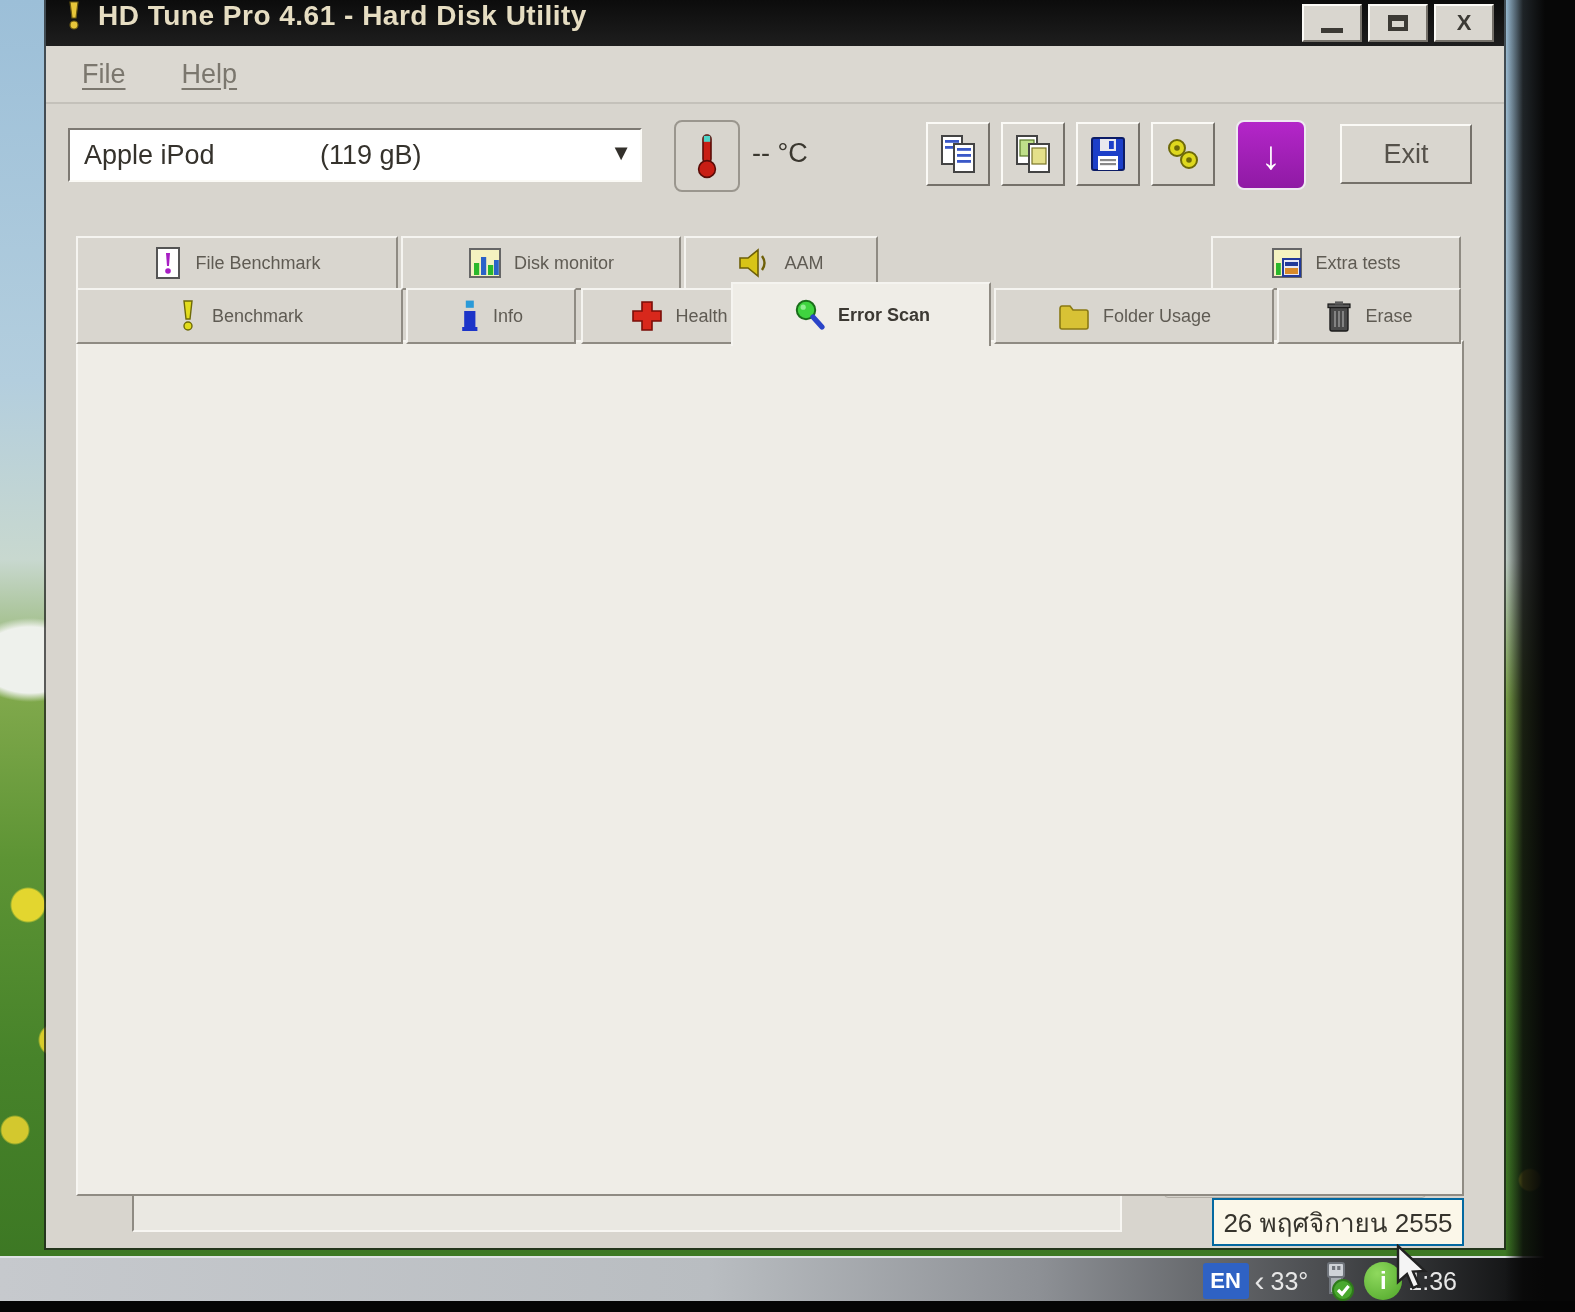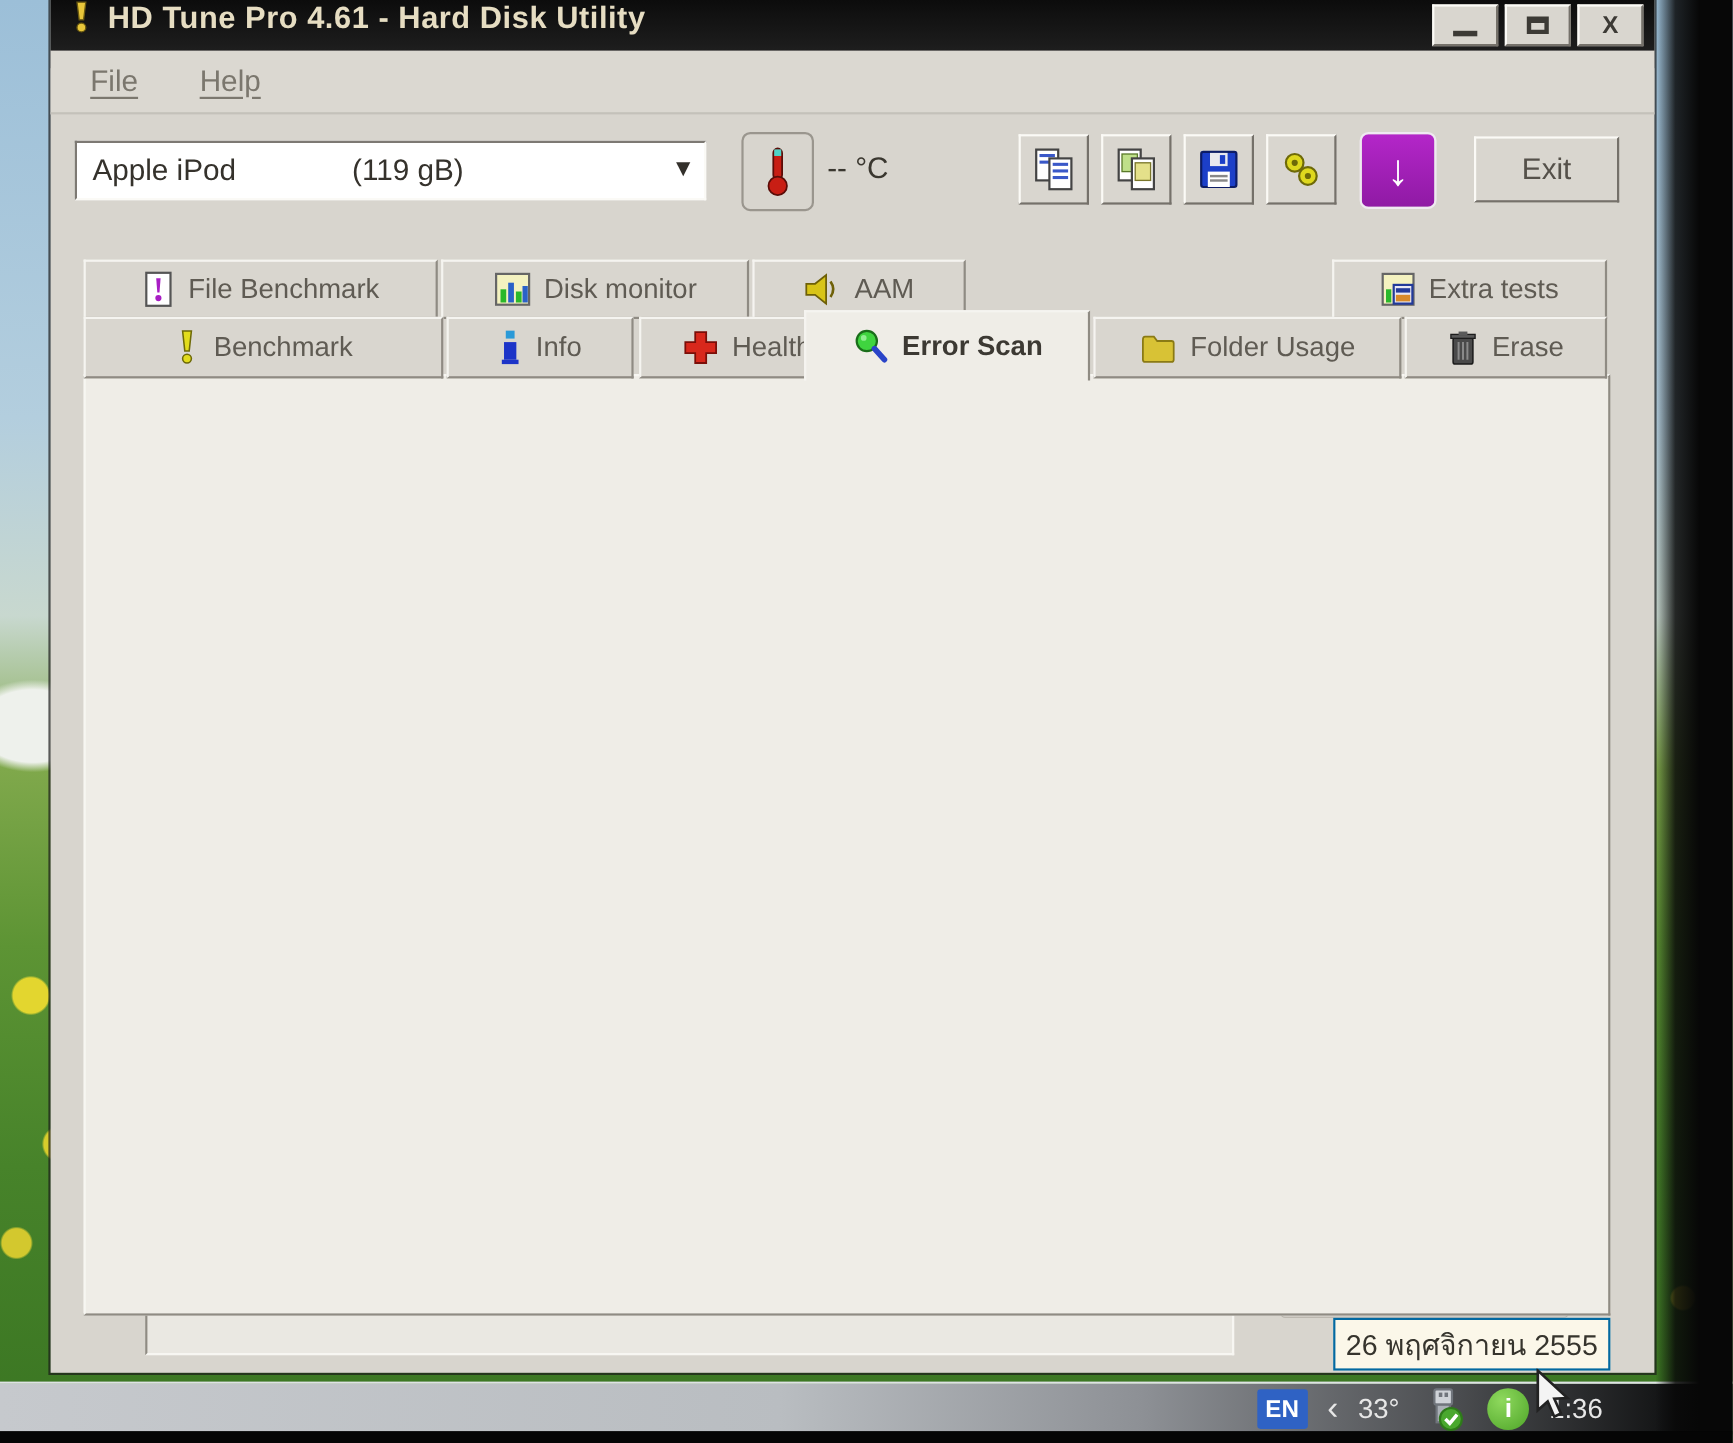--- a/index.html
+++ b/index.html
@@ -50,21 +50,21 @@
   .temp-text{position:absolute;left:706px;top:138px;font-size:27px;color:#3a372f;}
   .toolbtn{position:absolute;top:122px;width:64px;height:64px;display:flex;align-items:center;justify-content:center;}
   .dl-btn{position:absolute;left:1190px;top:120px;width:66px;height:66px;border-radius:8px;
     background:linear-gradient(180deg,#b426c9,#8f1aa4);border:2px solid #efe9f1;display:flex;
     align-items:center;justify-content:center;color:#fff;font-size:40px;font-weight:bold;}
   .exit-btn{position:absolute;left:1294px;top:124px;width:132px;height:60px;display:flex;
     align-items:center;justify-content:center;font-size:27px;color:#55514a;text-align:center;}
   
   .tab{position:absolute;box-sizing:border-box;background:#d9d6cf;border:2px solid;
     border-color:#f5f4f0 #8f8b83 #8f8b83 #f5f4f0;display:flex;align-items:center;justify-content:center;
-    gap:12px;font-size:25px;color:#5f5b53;z-index:2;}
+    gap:12px;font-size:18px;color:#5f5b53;z-index:2;}
   .tab.r1{top:236px;height:54px;}
   .tab.r2{top:288px;height:56px;}
   .tab.active{background:#efede7;top:282px;height:64px;border-bottom:none;z-index:4;font-weight:bold;color:#3c3933;}
   .content{position:absolute;left:30px;top:340px;width:1388px;height:856px;background:#efede7;
     border:2px solid;border-color:#f7f6f2 #8f8b83 #8f8b83 #f7f6f2;box-sizing:border-box;z-index:1;}
   
   .blockmap{position:absolute;left:66px;top:348px;width:986px;height:716px;
     border:2px solid #0f4e0f;box-sizing:border-box;}
   
   .start-btn{position:absolute;left:1175px;top:378px;width:186px;height:47px;display:flex;
@@ -88,21 +88,21 @@
   .stat-value{font-size:27px;font-weight:bold;color:#201e1a;text-align:right;margin:4px 20px 0 0;}
   .bottombox{position:absolute;left:86px;top:1086px;width:990px;height:146px;background:#eae8e2;
     border:2px solid;border-color:#8f8b83 #f7f6f2 #f7f6f2 #8f8b83;box-sizing:border-box;}
   
   .tooltip{position:absolute;left:1212px;top:1198px;width:252px;height:48px;background:#fbf7e9;
     border:2px solid #0369a1;box-sizing:border-box;display:flex;align-items:center;justify-content:center;
     font-size:26px;color:#36342d;z-index:30;}
   .taskbar{position:absolute;left:0;top:1256px;width:1575px;height:46px;z-index:20;
     background:linear-gradient(90deg,#c6c9cd 0,#b9bdc1 45%,#8d9095 66%,#4b4d50 84%,#141516 96%);
     border-top:2px solid #dfe2e5;}
-  .tray{position:absolute;right:0;top:0;height:46px;display:flex;align-items:center;gap:18px;padding-right:118px;}
+  .tray{position:absolute;right:0;top:0;height:46px;display:flex;align-items:center;gap:6px;padding-right:118px;}
   .en-box{width:46px;height:36px;background:#2f62c4;color:#fff;font-weight:bold;font-size:22px;
     display:flex;align-items:center;justify-content:center;border-radius:3px;}
   .tray-text{font-size:25px;color:#e7e7e7;}
   .info-circle{width:38px;height:38px;border-radius:50%;background:radial-gradient(circle at 35% 30%,#8fd95e,#4ea528);
     color:#fff;font-weight:bold;font-size:24px;display:flex;align-items:center;justify-content:center;}
   .cursor{position:absolute;left:1392px;top:1244px;z-index:35;}
   .icon{display:inline-flex;align-items:center;justify-content:center;}
 </style>
 </head>
 <body>

